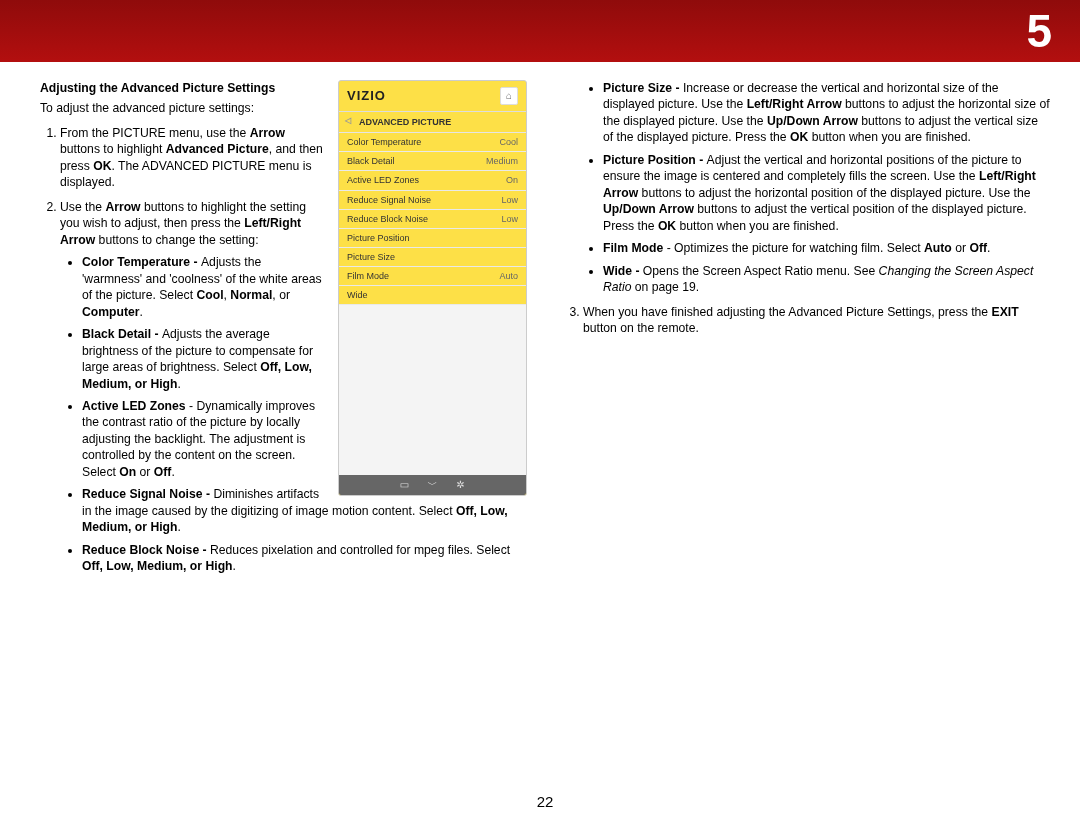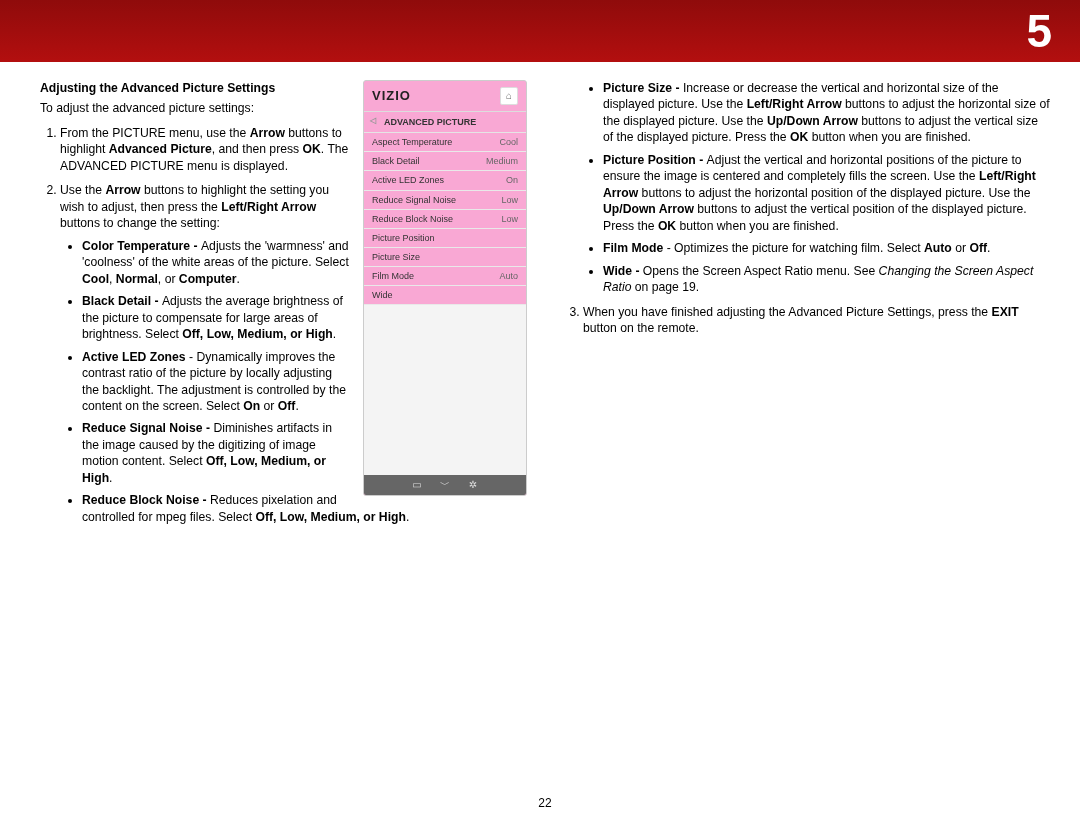--- a/index.html
+++ b/index.html
@@ -37,23 +37,23 @@
   ol.steps { list-style: decimal; padding-left: 20px; }
   ol.steps > li { margin-bottom: 8px; }
   ul.bullets { list-style: disc; padding-left: 22px; }
   ul.bullets > li { margin-bottom: 6px; }
   ul.sub { list-style: disc; padding-left: 22px; margin-top: 4px; }
   ul.sub > li { margin-bottom: 4px; }
   b, .b { font-weight: 700; }
   .i { font-style: italic; }
   .figwrap { float: right; margin-left: 14px; }
   .vizio-menu {
-    width: 164px;
+    width: 189px;
     border: 1px solid #ccc;
-    background: #f9a8d4;
+    background: #fde047;
     font-size: 10px;
     color: #333;
     border-radius: 3px;
     overflow: hidden;
   }
   .vz-hdr {
     display: flex;
     justify-content: space-between;
     align-items: center;
     padding: 6px 8px;
@@ -104,21 +104,21 @@
     font-size: 10px;
     width: 14px;
     text-align: center;
   }
   .step1-text { margin-right: 111px; }
   .page-num {
     position: absolute;
     bottom: 4px;
     left: 0; right: 0;
     text-align: center;
-    font-size: 12px;
+    font-size: 15px;
   }
 </style>
 </head>
 <body>
 
 <div class="redbar">
   <span>5</span>
 </div>
 
 <div class="page">
@@ -127,21 +127,21 @@
     <div class="col">
 
       <div class="figwrap">
         <div class="vizio-menu">
           <div class="vz-hdr">
             <span class="vz-logo">VIZIO</span>
             <span class="vz-home">⌂</span>
           </div>
           <div class="vz-breadcrumb">ADVANCED PICTURE</div>
           <div class="vz-row">
-              <span>Aspect Temperature</span>
+              <span>Color Temperature</span>
               <span>Cool</span>
             </div>
           <div class="vz-row">
               <span>Black Detail</span>
               <span>Medium</span>
             </div>
           <div class="vz-row">
               <span>Active LED Zones</span>
               <span>On</span>
             </div>

